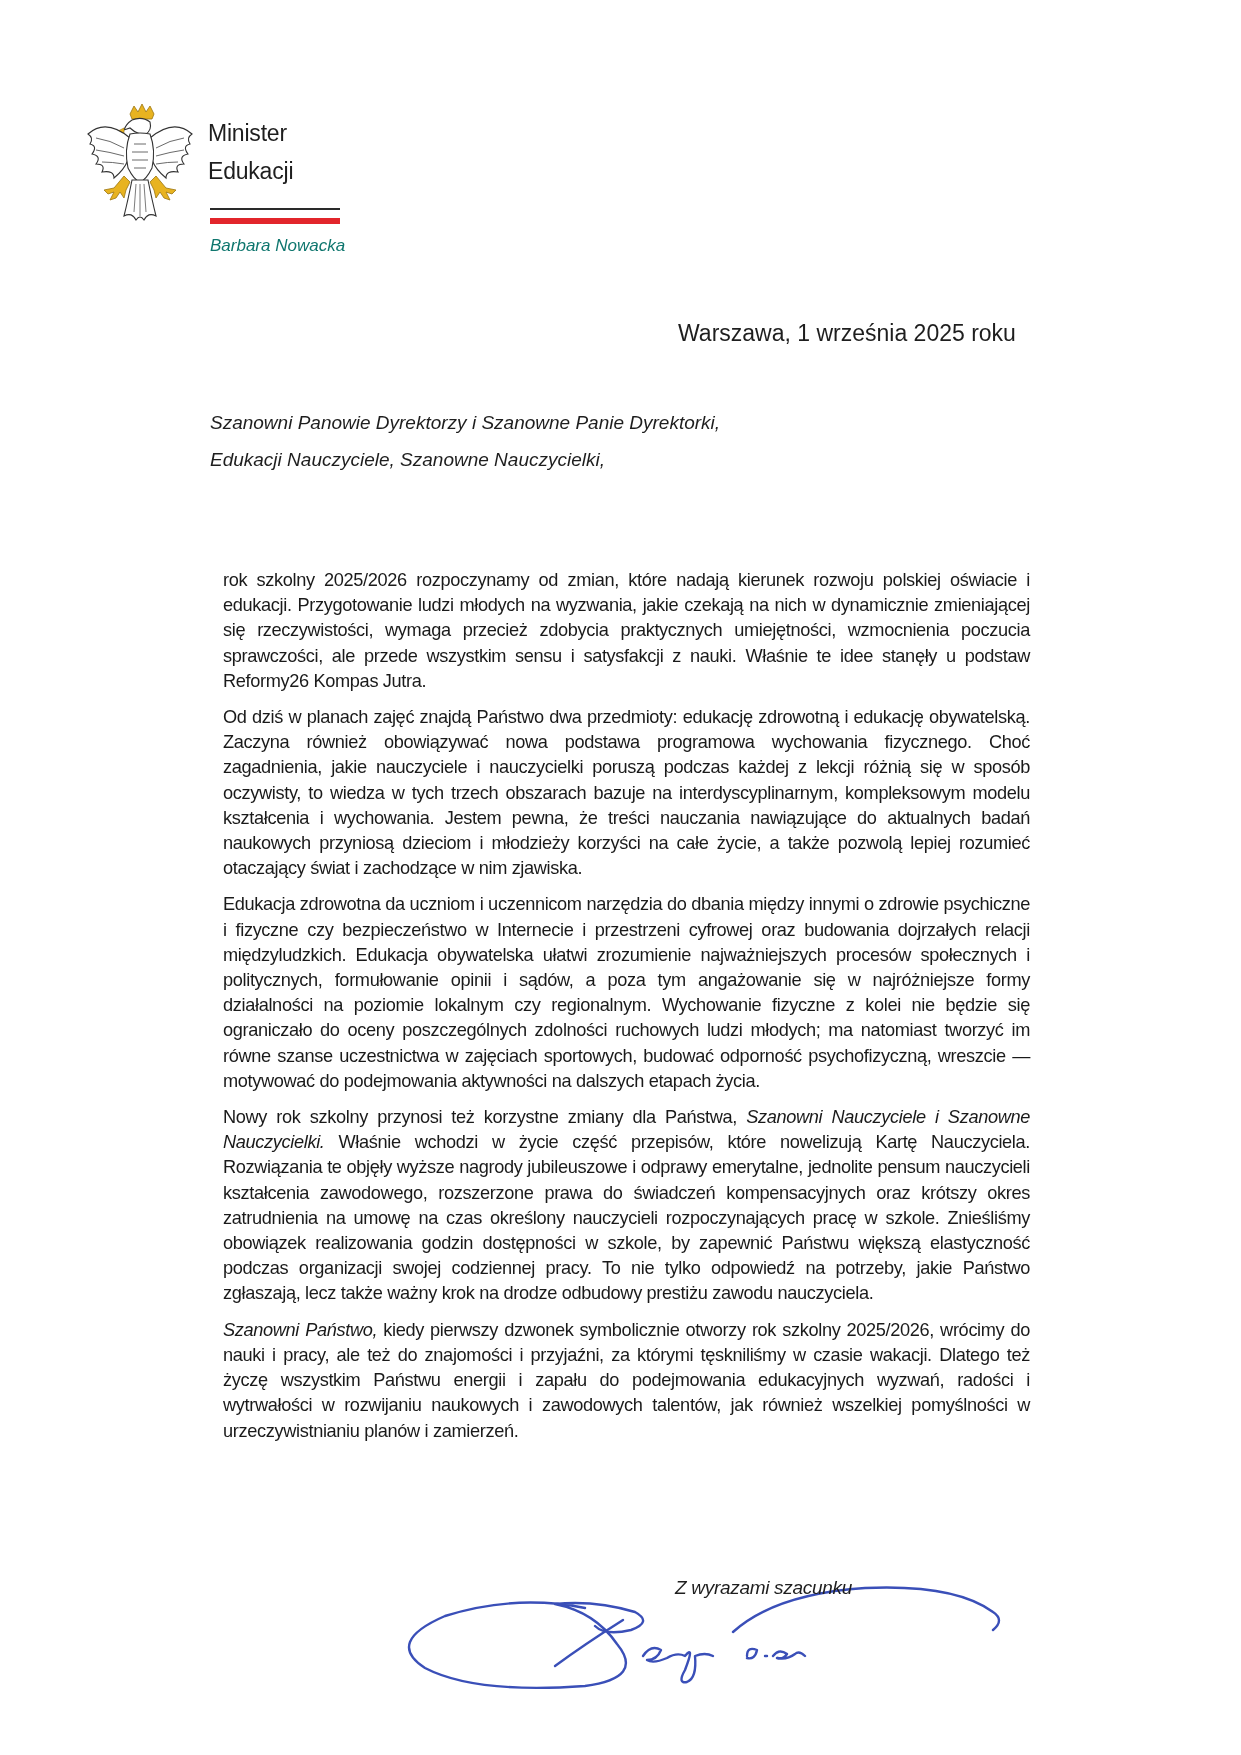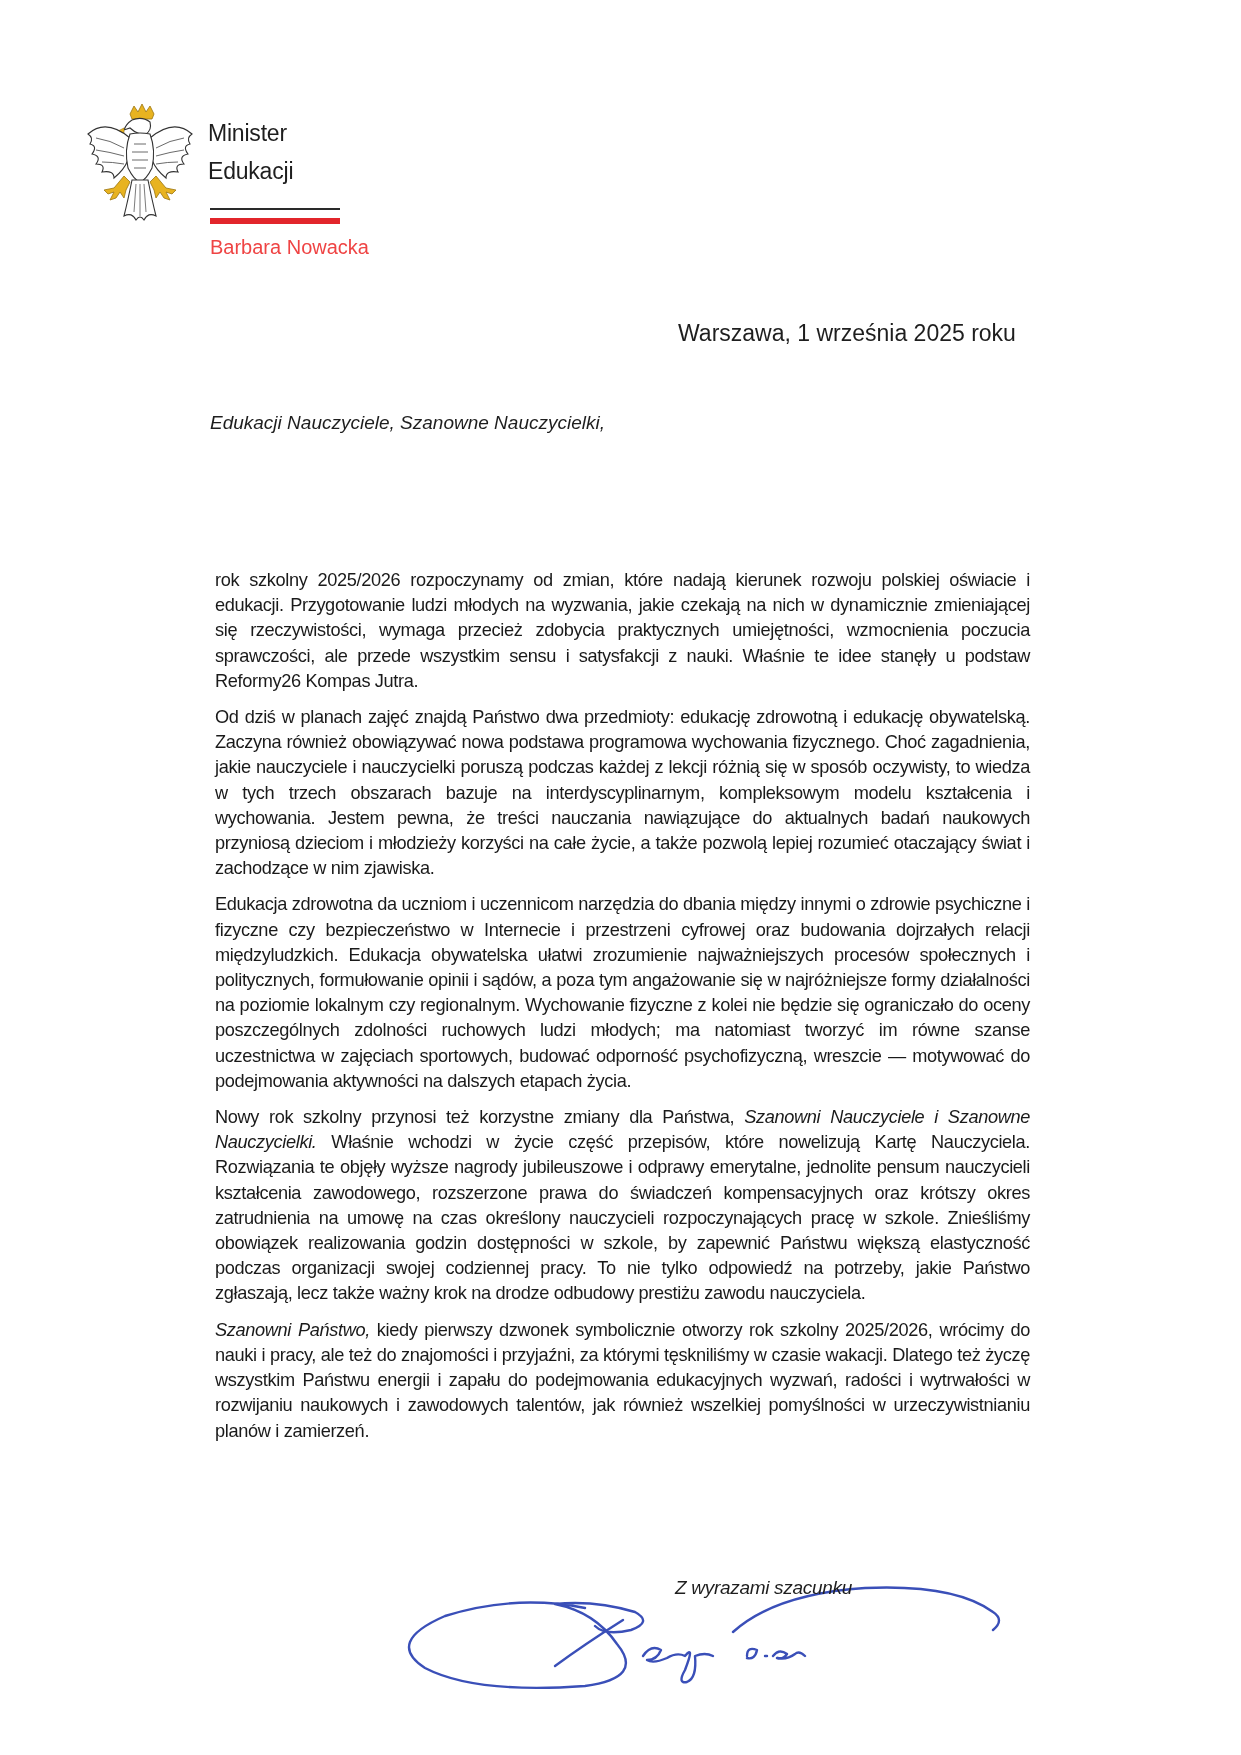--- a/index.html
+++ b/index.html
@@ -51,22 +51,23 @@
       left: 126px;
       top: 118px;
       width: 130px;
       height: 6px;
       background: #e2252b;
     }
     .minister-name {
       position: absolute;
       left: 210px;
       top: 236px;
-      font-size: 20px;
-      color: #ef4444;
+      font-size: 17px;
+      color: #0f766e;
+      font-style: italic;
     }
     .date-line {
       position: absolute;
       left: 678px;
       top: 320px;
       font-size: 23px;
       color: #1e1e1e;
     }
     .salutations {
       position: absolute;
@@ -82,21 +83,21 @@
       position: absolute;
       left: 207px;
       top: 568px;
       width: 823px;
       font-size: 18.2px;
       line-height: 25.2px;
       color: #1a1a1a;
       letter-spacing: -0.35px;
     }
     .body-text p {
-      margin: 0 0 11px 8px;
+      margin: 0 0 11px 16px;
       text-align: justify;
       hyphens: none;
     }
     .body-text em { font-style: italic; }
     .closing {
       position: absolute;
       left: 675px;
       top: 1562px;
       font-style: italic;
       font-size: 19px;
@@ -144,20 +145,21 @@
   </div>
   <div class="flag-line-black"></div>
   <div class="flag-line-red"></div>
 </div>
 
 <div class="minister-name">Barbara Nowacka</div>
 
 <div class="date-line">Warszawa, 1 września 2025 roku</div>
 
 <div class="salutations">
+  <div>Szanowni Panowie Dyrektorzy i Szanowne Panie Dyrektorki,</div>
   <div>Edukacji Nauczyciele, Szanowne Nauczycielki,</div>
 </div>
 
 <div class="body-text">
   <p>rok szkolny 2025/2026 rozpoczynamy od zmian, które nadają kierunek rozwoju polskiej oświacie i edukacji. Przygotowanie ludzi młodych na wyzwania, jakie czekają na nich w dynamicznie zmieniającej się rzeczywistości, wymaga przecież zdobycia praktycznych umiejętności, wzmocnienia poczucia sprawczości, ale przede wszystkim sensu i satysfakcji z nauki. Właśnie te idee stanęły u podstaw Reformy26 Kompas Jutra.</p>
   <p>Od dziś w planach zajęć znajdą Państwo dwa przedmioty: edukację zdrowotną i edukację obywatelską. Zaczyna również obowiązywać nowa podstawa programowa wychowania fizycznego. Choć zagadnienia, jakie nauczyciele i nauczycielki poruszą podczas każdej z lekcji różnią się w sposób oczywisty, to wiedza w tych trzech obszarach bazuje na interdyscyplinarnym, kompleksowym modelu kształcenia i wychowania. Jestem pewna, że treści nauczania nawiązujące do aktualnych badań naukowych przyniosą dzieciom i młodzieży korzyści na całe życie, a także pozwolą lepiej rozumieć otaczający świat i zachodzące w nim zjawiska.</p>
   <p>Edukacja zdrowotna da uczniom i uczennicom narzędzia do dbania między innymi o zdrowie psychiczne i fizyczne czy bezpieczeństwo w Internecie i przestrzeni cyfrowej oraz budowania dojrzałych relacji międzyludzkich. Edukacja obywatelska ułatwi zrozumienie najważniejszych procesów społecznych i politycznych, formułowanie opinii i sądów, a poza tym angażowanie się w najróżniejsze formy działalności na poziomie lokalnym czy regionalnym. Wychowanie fizyczne z kolei nie będzie się ograniczało do oceny poszczególnych zdolności ruchowych ludzi młodych; ma natomiast tworzyć im równe szanse uczestnictwa w zajęciach sportowych, budować odporność psychofizyczną, wreszcie — motywować do podejmowania aktywności na dalszych etapach życia.</p>
   <p><span>Nowy rok szkolny przynosi też korzystne zmiany dla Państwa, </span><em>Szanowni Nauczyciele i Szanowne Nauczycielki.</em><span> Właśnie wchodzi w życie część przepisów, które nowelizują Kartę Nauczyciela. Rozwiązania te objęły wyższe nagrody jubileuszowe i odprawy emerytalne, jednolite pensum nauczycieli kształcenia zawodowego, rozszerzone prawa do świadczeń kompensacyjnych oraz krótszy okres zatrudnienia na umowę na czas określony nauczycieli rozpoczynających pracę w szkole. Znieśliśmy obowiązek realizowania godzin dostępności w szkole, by zapewnić Państwu większą elastyczność podczas organizacji swojej codziennej pracy. To nie tylko odpowiedź na potrzeby, jakie Państwo zgłaszają, lecz także ważny krok na drodze odbudowy prestiżu zawodu nauczyciela.</span></p>
   <p><em>Szanowni Państwo,</em><span> kiedy pierwszy dzwonek symbolicznie otworzy rok szkolny 2025/2026, wrócimy do nauki i pracy, ale też do znajomości i przyjaźni, za którymi tęskniliśmy w czasie wakacji. Dlatego też życzę wszystkim Państwu energii i zapału do podejmowania edukacyjnych wyzwań, radości i wytrwałości w rozwijaniu naukowych i zawodowych talentów, jak również wszelkiej pomyślności w urzeczywistnianiu planów i zamierzeń.</span></p>
 </div>

